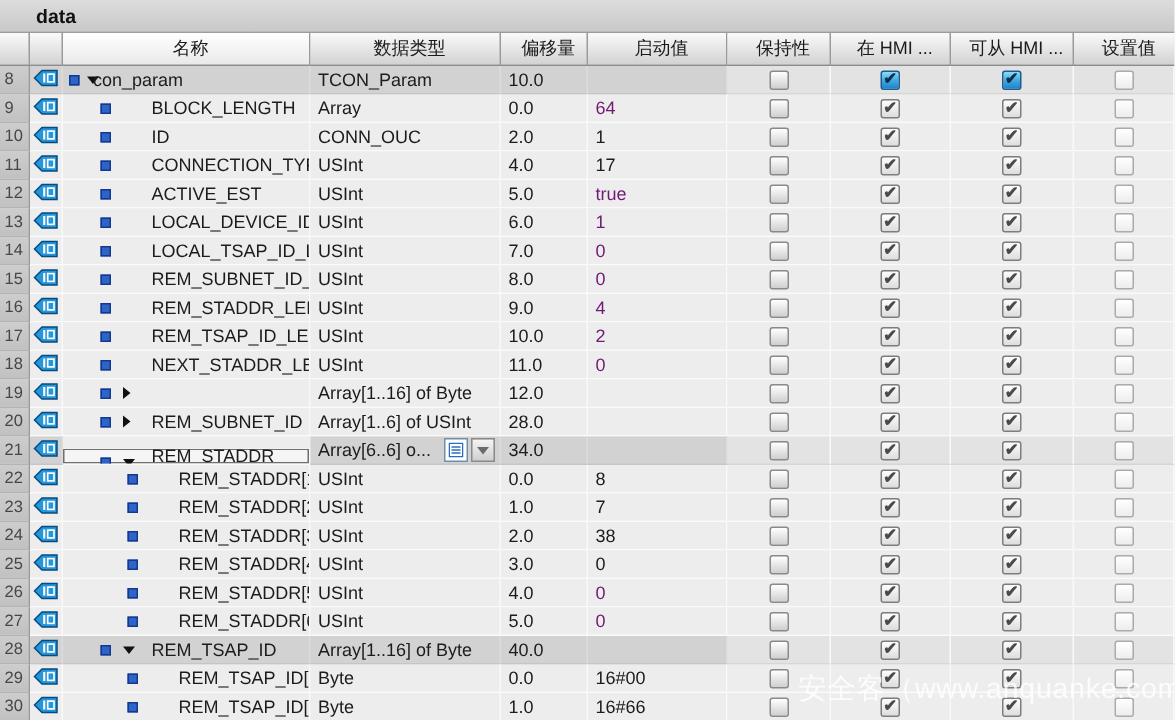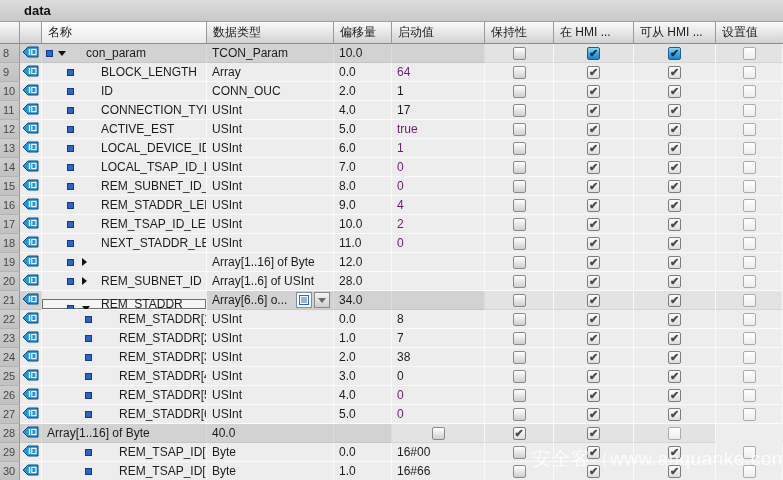--- a/index.html
+++ b/index.html
@@ -29,21 +29,21 @@
   
   .header{height:22px;}
   .hcell{
     position:relative;
     background:linear-gradient(#fafafa,#d2d2d2);
     border-right:1px solid #9a9a9a;
     border-bottom:1px solid #8d8d8d;
     display:flex;align-items:center;
     padding-left:6px;
     font-size:12px;color:#1a1a1a;
-    white-space:nowrap;overflow:hidden;
+    white-space:nowrap;overflow:hidden;justify-content:center;
   }
   .hcell.sel{background:linear-gradient(#ffffff,#e9e9e9);}
   .hcell:last-child{border-right:none;}
   
   .brow{height:19px;}
   .cell{
     position:relative;
     background:#ededed;
     border-right:1px solid #f9f9f9;
     border-bottom:1px solid #fafafa;
@@ -172,21 +172,21 @@
         <div class="cell iconcell group">
           <span><svg width="17" height="12" viewBox="0 0 17 12">
               <path d="M1,6 L6,1 H16 V11 H6 Z" fill="#2496da" stroke="#0a4a7e" stroke-width="1"></path>
               <line x1="7.5" y1="3" x2="7.5" y2="9" stroke="#fff" stroke-width="1.4"></line>
               <rect x="9.8" y="3.4" width="4.2" height="5.2" fill="none" stroke="#fff" stroke-width="1.1"></rect>
             </svg></span>
         </div>
         <div class="cell namecell group">
           <span class="marker" style="left: 4px;"></span>
           <span class="tri-open" style="left: 16px;"></span>
-          <span class="nametext" style="left: 44px;">con_param</span>
+          <span class="nametext" style="left: 20px;">con_param</span>
         </div>
         <div class="cell pad group">
           <span>TCON_Param</span>
         </div>
         <div class="cell pad group">10.0</div>
         <div class="cell pad group"></div>
         <div class="cell cbcell groupcb">
           <span class="cb cb-unchecked"></span>
         </div>
         <div class="cell cbcell groupcb">
@@ -805,20 +805,25 @@
       </div>
       <div class="grid-row brow">
         <div class="cell rownum">28</div>
         <div class="cell iconcell group">
           <span><svg width="17" height="12" viewBox="0 0 17 12">
               <path d="M1,6 L6,1 H16 V11 H6 Z" fill="#2496da" stroke="#0a4a7e" stroke-width="1"></path>
               <line x1="7.5" y1="3" x2="7.5" y2="9" stroke="#fff" stroke-width="1.4"></line>
               <rect x="9.8" y="3.4" width="4.2" height="5.2" fill="none" stroke="#fff" stroke-width="1.1"></rect>
             </svg></span>
         </div>
+        <div class="cell namecell group">
+          <span class="marker" style="left: 25px;"></span>
+          <span class="tri-open" style="left: 40px;"></span>
+          <span class="nametext" style="left: 59px;">REM_TSAP_ID</span>
+        </div>
         <div class="cell pad group">
           <span>Array[1..16] of Byte</span>
         </div>
         <div class="cell pad group">40.0</div>
         <div class="cell pad group"></div>
         <div class="cell cbcell groupcb">
           <span class="cb cb-unchecked"></span>
         </div>
         <div class="cell cbcell groupcb">
           <span class="cb cb-checked">✔</span>

